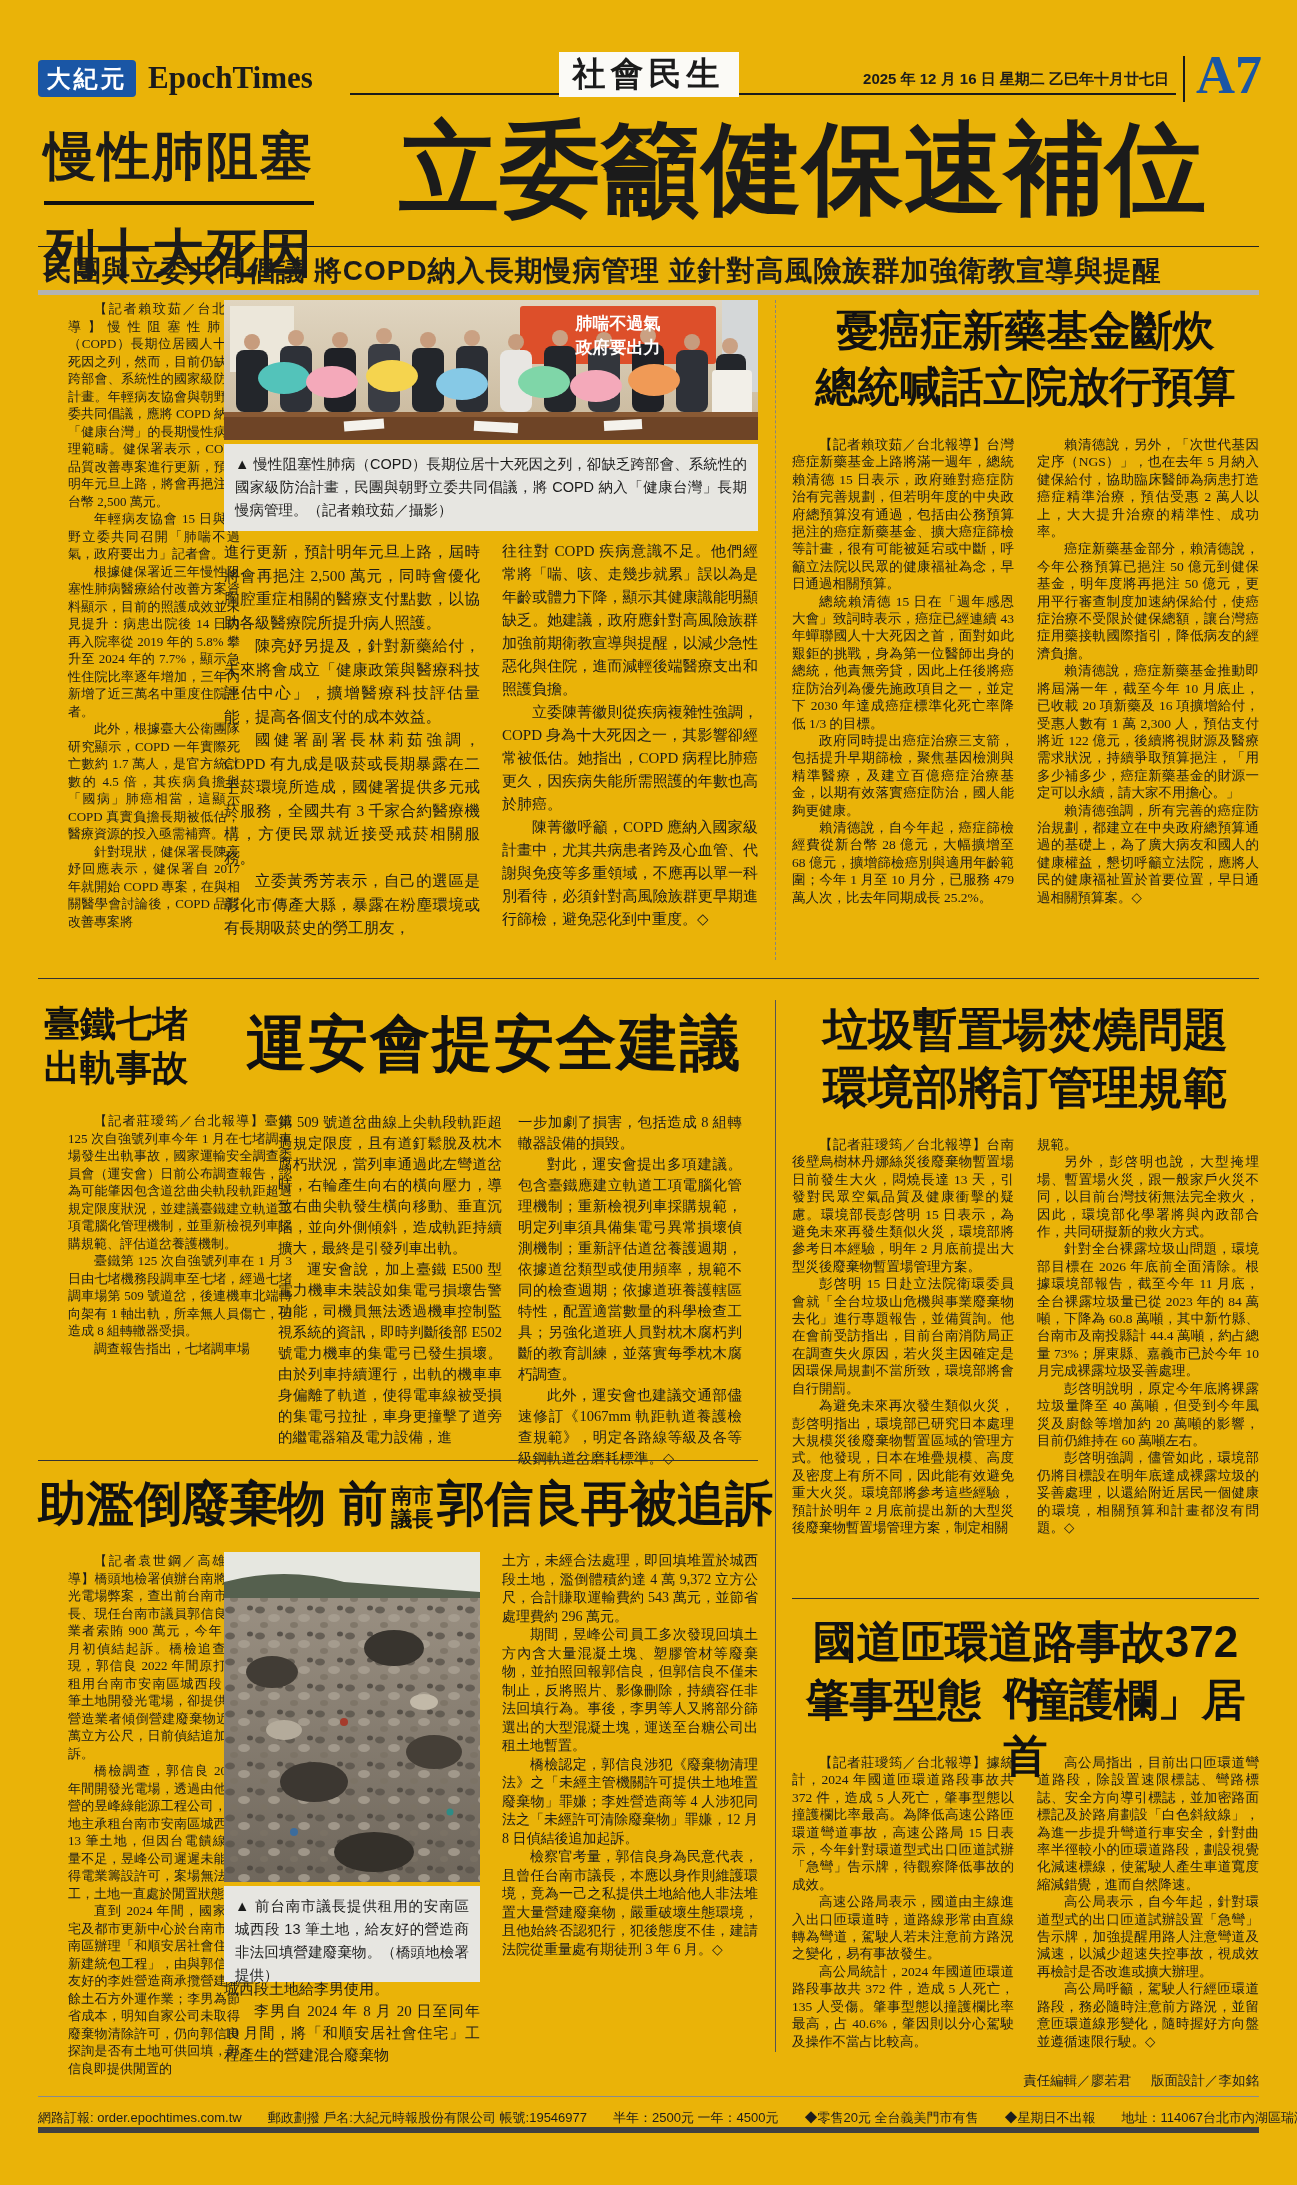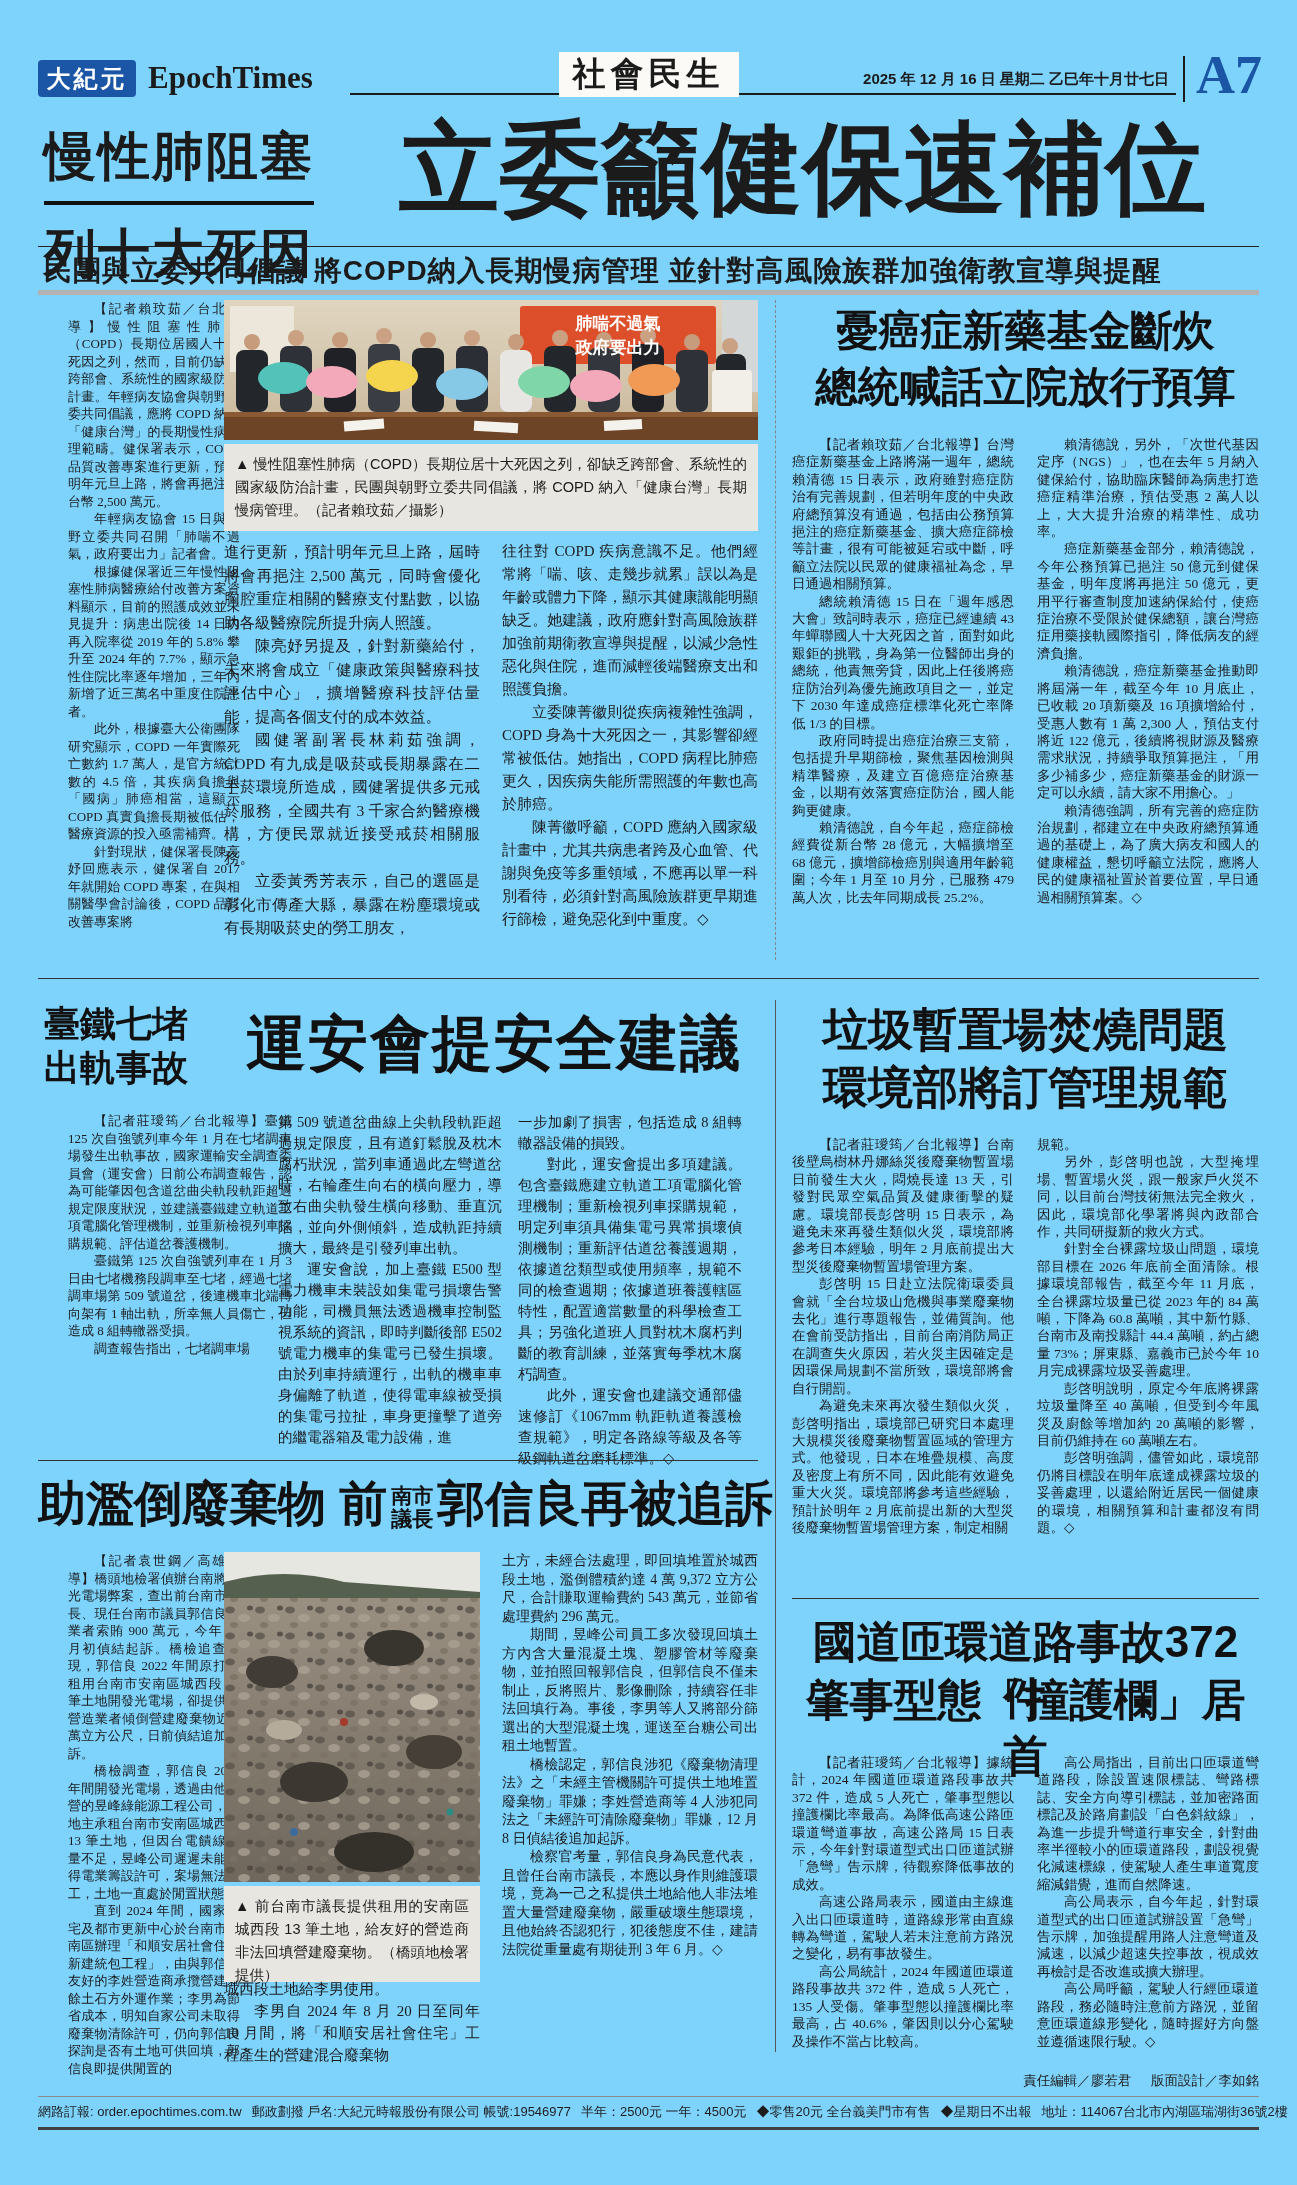--- a/index.html
+++ b/index.html
@@ -1,18 +1,18 @@
 <!DOCTYPE html>
 <html><head>
 <meta charset="utf-8">
 <style>
   html,body{margin:0;padding:0;background:#e9e9e6;}
   #page{
     position:relative;width:1297px;height:2185px;margin:0 auto;
-    background:#7dd3fc;color:#1b1b1b;
+    background:#eab308;color:#1b1b1b;
     font-family:"Liberation Serif","DejaVu Serif",serif;
     overflow:hidden;
   }
   
   .logo-box{position:absolute;left:38px;top:60px;width:98px;height:37px;background:#1a56a5;border-radius:4px;
     display:flex;align-items:center;justify-content:center;}
   .logo-cn{color:#fff;font-size:24px;font-weight:900;letter-spacing:3px;font-family:"Liberation Sans",sans-serif;}
   .logo-en{position:absolute;left:148px;top:60px;font-size:31px;font-weight:700;font-family:"Liberation Serif",serif;}
   .header-rule{position:absolute;left:350px;top:93px;width:826px;height:2px;background:#1b1b1b;}
   .section-title{position:absolute;left:50%;transform:translateX(-50%);top:52px;font-size:33px;font-weight:900;
@@ -49,22 +49,22 @@
   .hrule{position:absolute;height:1px;background:#333;}
   .vdash{position:absolute;width:0;border-left:1px dashed #858585;}
   .vsolid{position:absolute;width:0;border-left:1px solid #555;}
   
   .photo{position:absolute;overflow:hidden;background:#cfc4ae;}
   .photo svg{display:block;}
   .banner-txt{position:absolute;color:#fff;font-family:"Liberation Sans",sans-serif;font-weight:900;text-align:center;}
   
   .credits{position:absolute;right:38px;top:2072px;font-size:13.5px;font-family:"Liberation Sans",sans-serif;color:#222;}
   .credits span{margin-left:16px;}
-  .footer{position:absolute;left:38px;top:2096px;width:1221px;height:30px;border-top:1px solid #8a8a8a;border-bottom:3px solid #404040;
-    display:flex;align-items:center;gap:10px;font-size:13px;font-family:"Liberation Sans",sans-serif;color:#1d1d1d;white-space:nowrap;}
+  .footer{position:absolute;left:38px;top:2096px;width:1221px;height:30px;border-top:1px solid #8a8a8a;border-bottom:6px solid #404040;
+    display:flex;align-items:flex-end;gap:26px;font-size:13px;font-family:"Liberation Sans",sans-serif;color:#1d1d1d;white-space:nowrap;}
   .stack{display:inline-flex;flex-direction:column;vertical-align:middle;margin:0 4px;}
   .stack span{font-size:21px;line-height:23px;font-weight:900;}
 </style>
 </head>
 <body>
 
 <div id="page">
 
   <div>
     <div class="logo-box">

